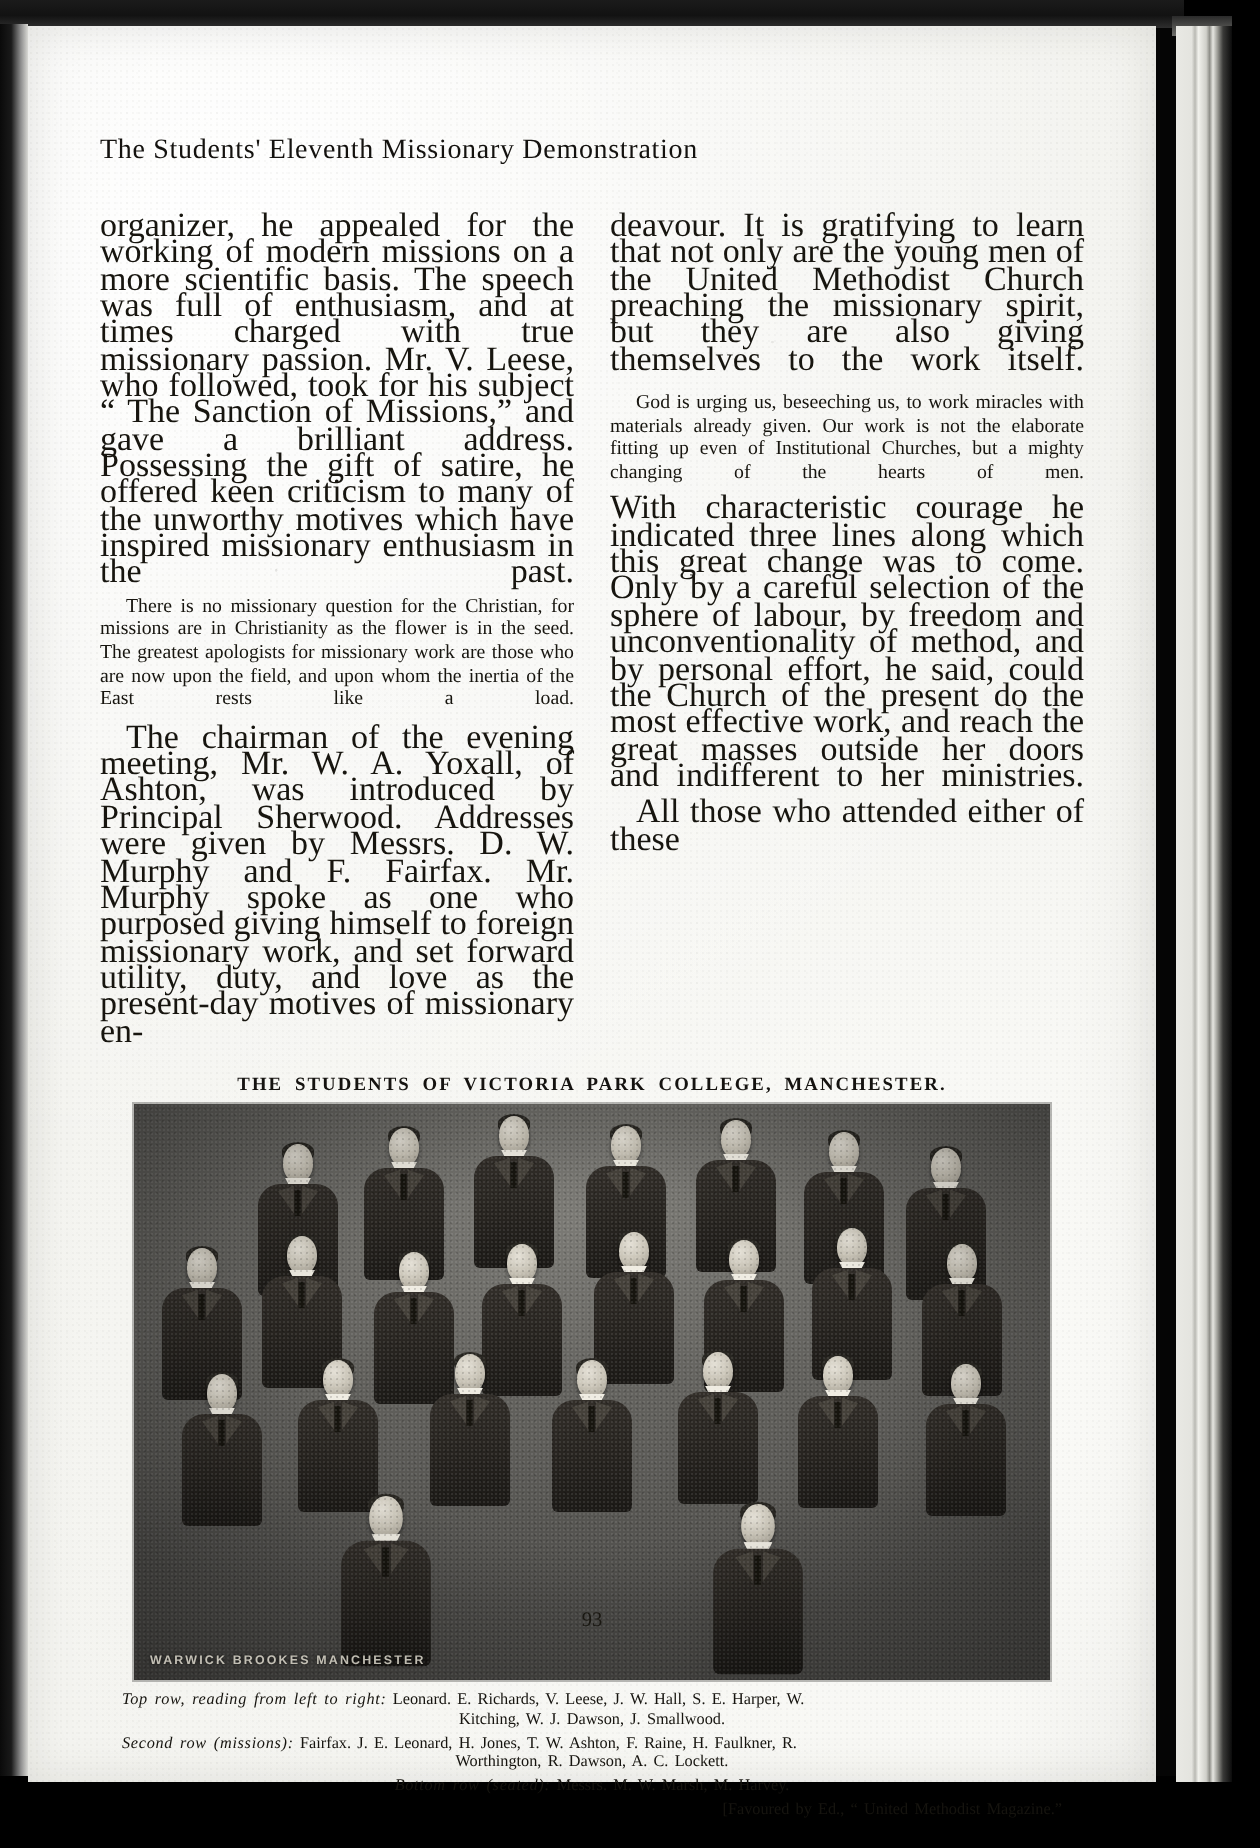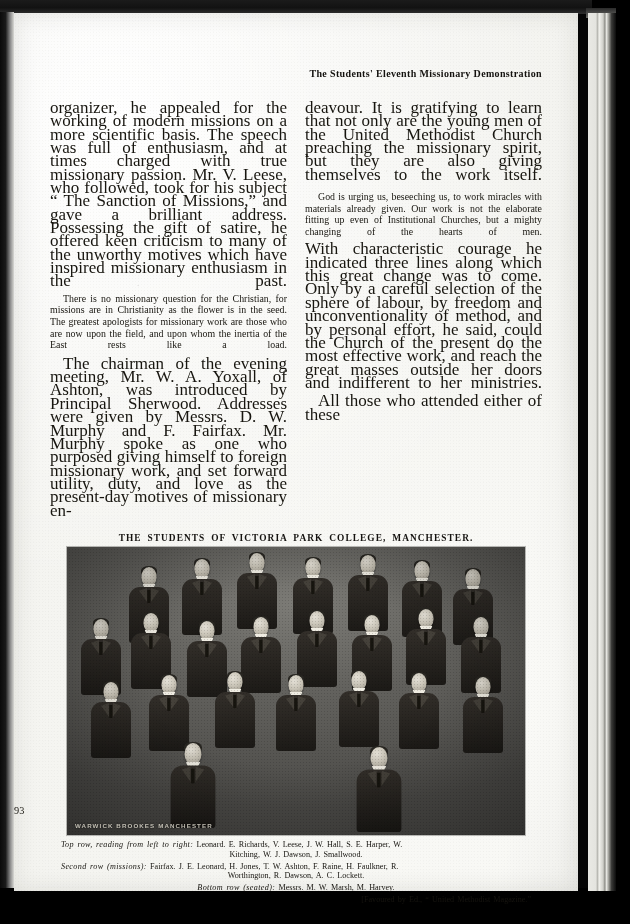--- a/index.html
+++ b/index.html
@@ -99,26 +99,26 @@
 
   .content {
     position: absolute;
     left: 36px;
     top: 55px;
     width: 492px;
   }
 
   
   .running-head {
-    text-align: right;
-    font-size: 10px;
+    text-align: left;
+    font-size: 14px;
     letter-spacing: .35px;
     color: #14120f;
     margin: 0 0 22px 0;
-    font-weight: 700;
+    font-weight: 400;
   }
 
   
   .columns {
     display: flex;
     gap: 18px;
   }
   .col {
     width: 237px;
   }
@@ -271,21 +271,21 @@
   .cap-lead {
     font-style: italic;
     letter-spacing: .35px;
   }
 
   
   .folio {
     position: absolute;
     left: 0; right: 0;
     top: 792px;
-    text-align: left;
+    text-align: center;
     font-size: 10.3px;
     color: #1a1812;
   }
 
   
   .speckle {
     position: absolute;
     inset: 0;
     pointer-events: none;
     opacity: .28;

